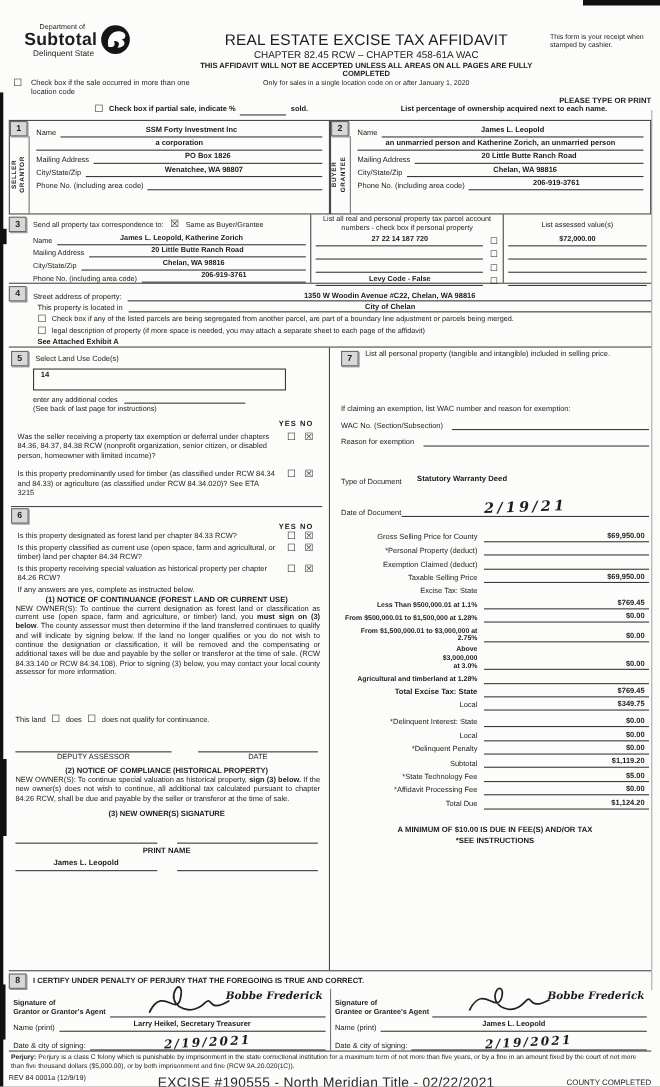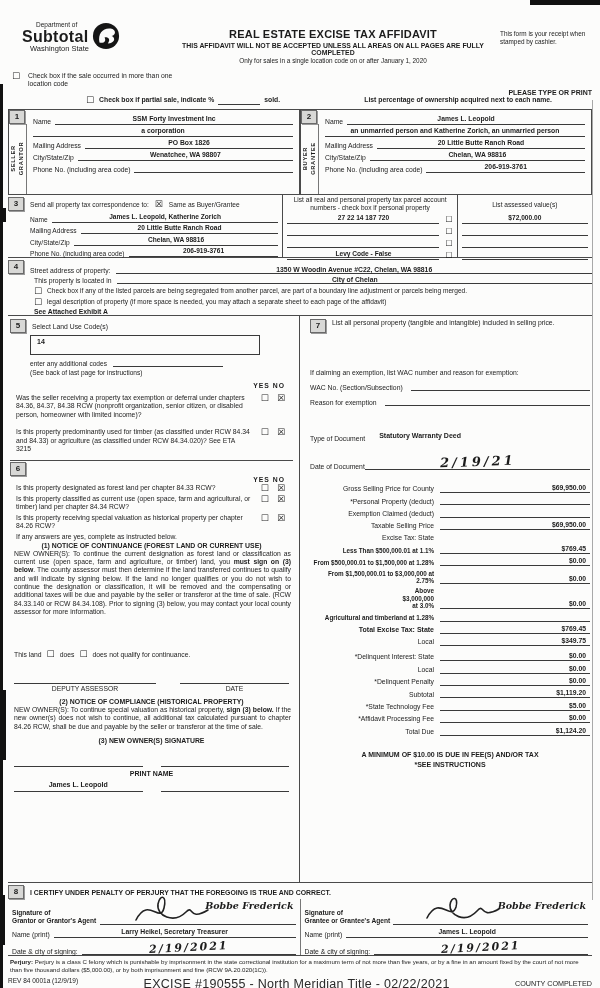--- a/index.html
+++ b/index.html
@@ -11,21 +11,21 @@
   .numbox{width:14px;height:12px;background:#d8d8d6;border:1px solid #6a6a6a;box-shadow:1px 1px 0 #9a9a9a;
           font-size:8px;font-weight:bold;text-align:center;line-height:12px;flex:none;}
   
   .hdr{display:flex;height:56px;}
   .logo{width:158px;display:flex;align-items:flex-start;padding:6px 0 0 14px;box-sizing:border-box;}
   .logo-txt{line-height:1;}
   .logo-dept{font-size:6.5px;margin-left:14px;}
   .logo-rev{font-size:16px;font-weight:bold;letter-spacing:.3px;}
   .logo-state{font-size:7.5px;margin-left:8px;}
   .titleblk{flex:1;text-align:center;padding-top:12px;}
-  .title{font-size:11px;font-weight:bold;letter-spacing:.2px;}
+  .title{font-size:14px;font-weight:normal;letter-spacing:.2px;}
   .subtitle{font-size:9px;margin-top:1px;}
   .warn{font-size:6.9px;font-weight:bold;margin-top:2px;}
   .onlyfor{font-size:6.4px;margin-top:1px;}
   .receipt{width:92px;font-size:6.4px;padding-top:14px;line-height:1.25;}
   .row-multiloc{display:flex;height:24px;align-items:flex-start;}
   .multiloc-l{display:flex;gap:8px;font-size:6.8px;line-height:1.25;padding-left:4px;}
   .typeprint{margin-left:auto;font-size:7px;font-weight:bold;align-self:flex-end;}
   .row-partial{display:flex;height:13px;font-size:6.8px;font-weight:bold;align-items:flex-start;}
   .row-partial .gap-ul{display:inline-block;width:42px;border-bottom:1px solid #3a3a3a;height:8px;margin:0 4px;}
   
@@ -138,31 +138,32 @@
   <div class="art" style="top:895px;left:0;width:5px;height:50px;"></div>
   <div class="art" style="top:100px;right:7px;width:1px;height:800px;background:#a8a8a8;"></div>
 
   <div class="form">
 
     <div class="hdr">
       <div class="logo">
         <div class="logo-txt">
           <div class="logo-dept">Department of</div>
           <div class="logo-rev">Subtotal</div>
-          <div class="logo-state">Washington State</div>
+          <div class="logo-state">Delinquent State</div>
         </div>
         <span style="margin-left:3px;">
           <svg width="28" height="28" viewBox="0 0 30 30">
               <circle cx="15" cy="15" r="14" fill="#151515"></circle>
               <path d="M8,22 C6,12 12,6 20,7 C26,8 26,14 21,15 C26,17 24,23 17,23 C20,19 18,16 13.5,16.5 C15.5,20.5 13,23 8,22 Z" fill="#fbfbfb"></path>
             </svg>
         </span>
       </div>
       <div class="titleblk">
         <div class="title">REAL ESTATE EXCISE TAX AFFIDAVIT</div>
+        <div class="subtitle">CHAPTER 82.45 RCW – CHAPTER 458-61A WAC</div>
         <div class="warn">THIS AFFIDAVIT WILL NOT BE ACCEPTED UNLESS ALL AREAS ON ALL PAGES ARE FULLY COMPLETED</div>
         <div class="onlyfor">Only for sales in a single location code on or after January 1, 2020</div>
       </div>
       <div class="receipt">This form is your receipt when stamped by cashier.</div>
     </div>
 
     <div class="row-multiloc">
       <div class="multiloc-l">
         <span class="cb">☐</span>
         <span style="max-width:150px;display:inline-block;">Check box if the sale occurred in more than one location code</span>

